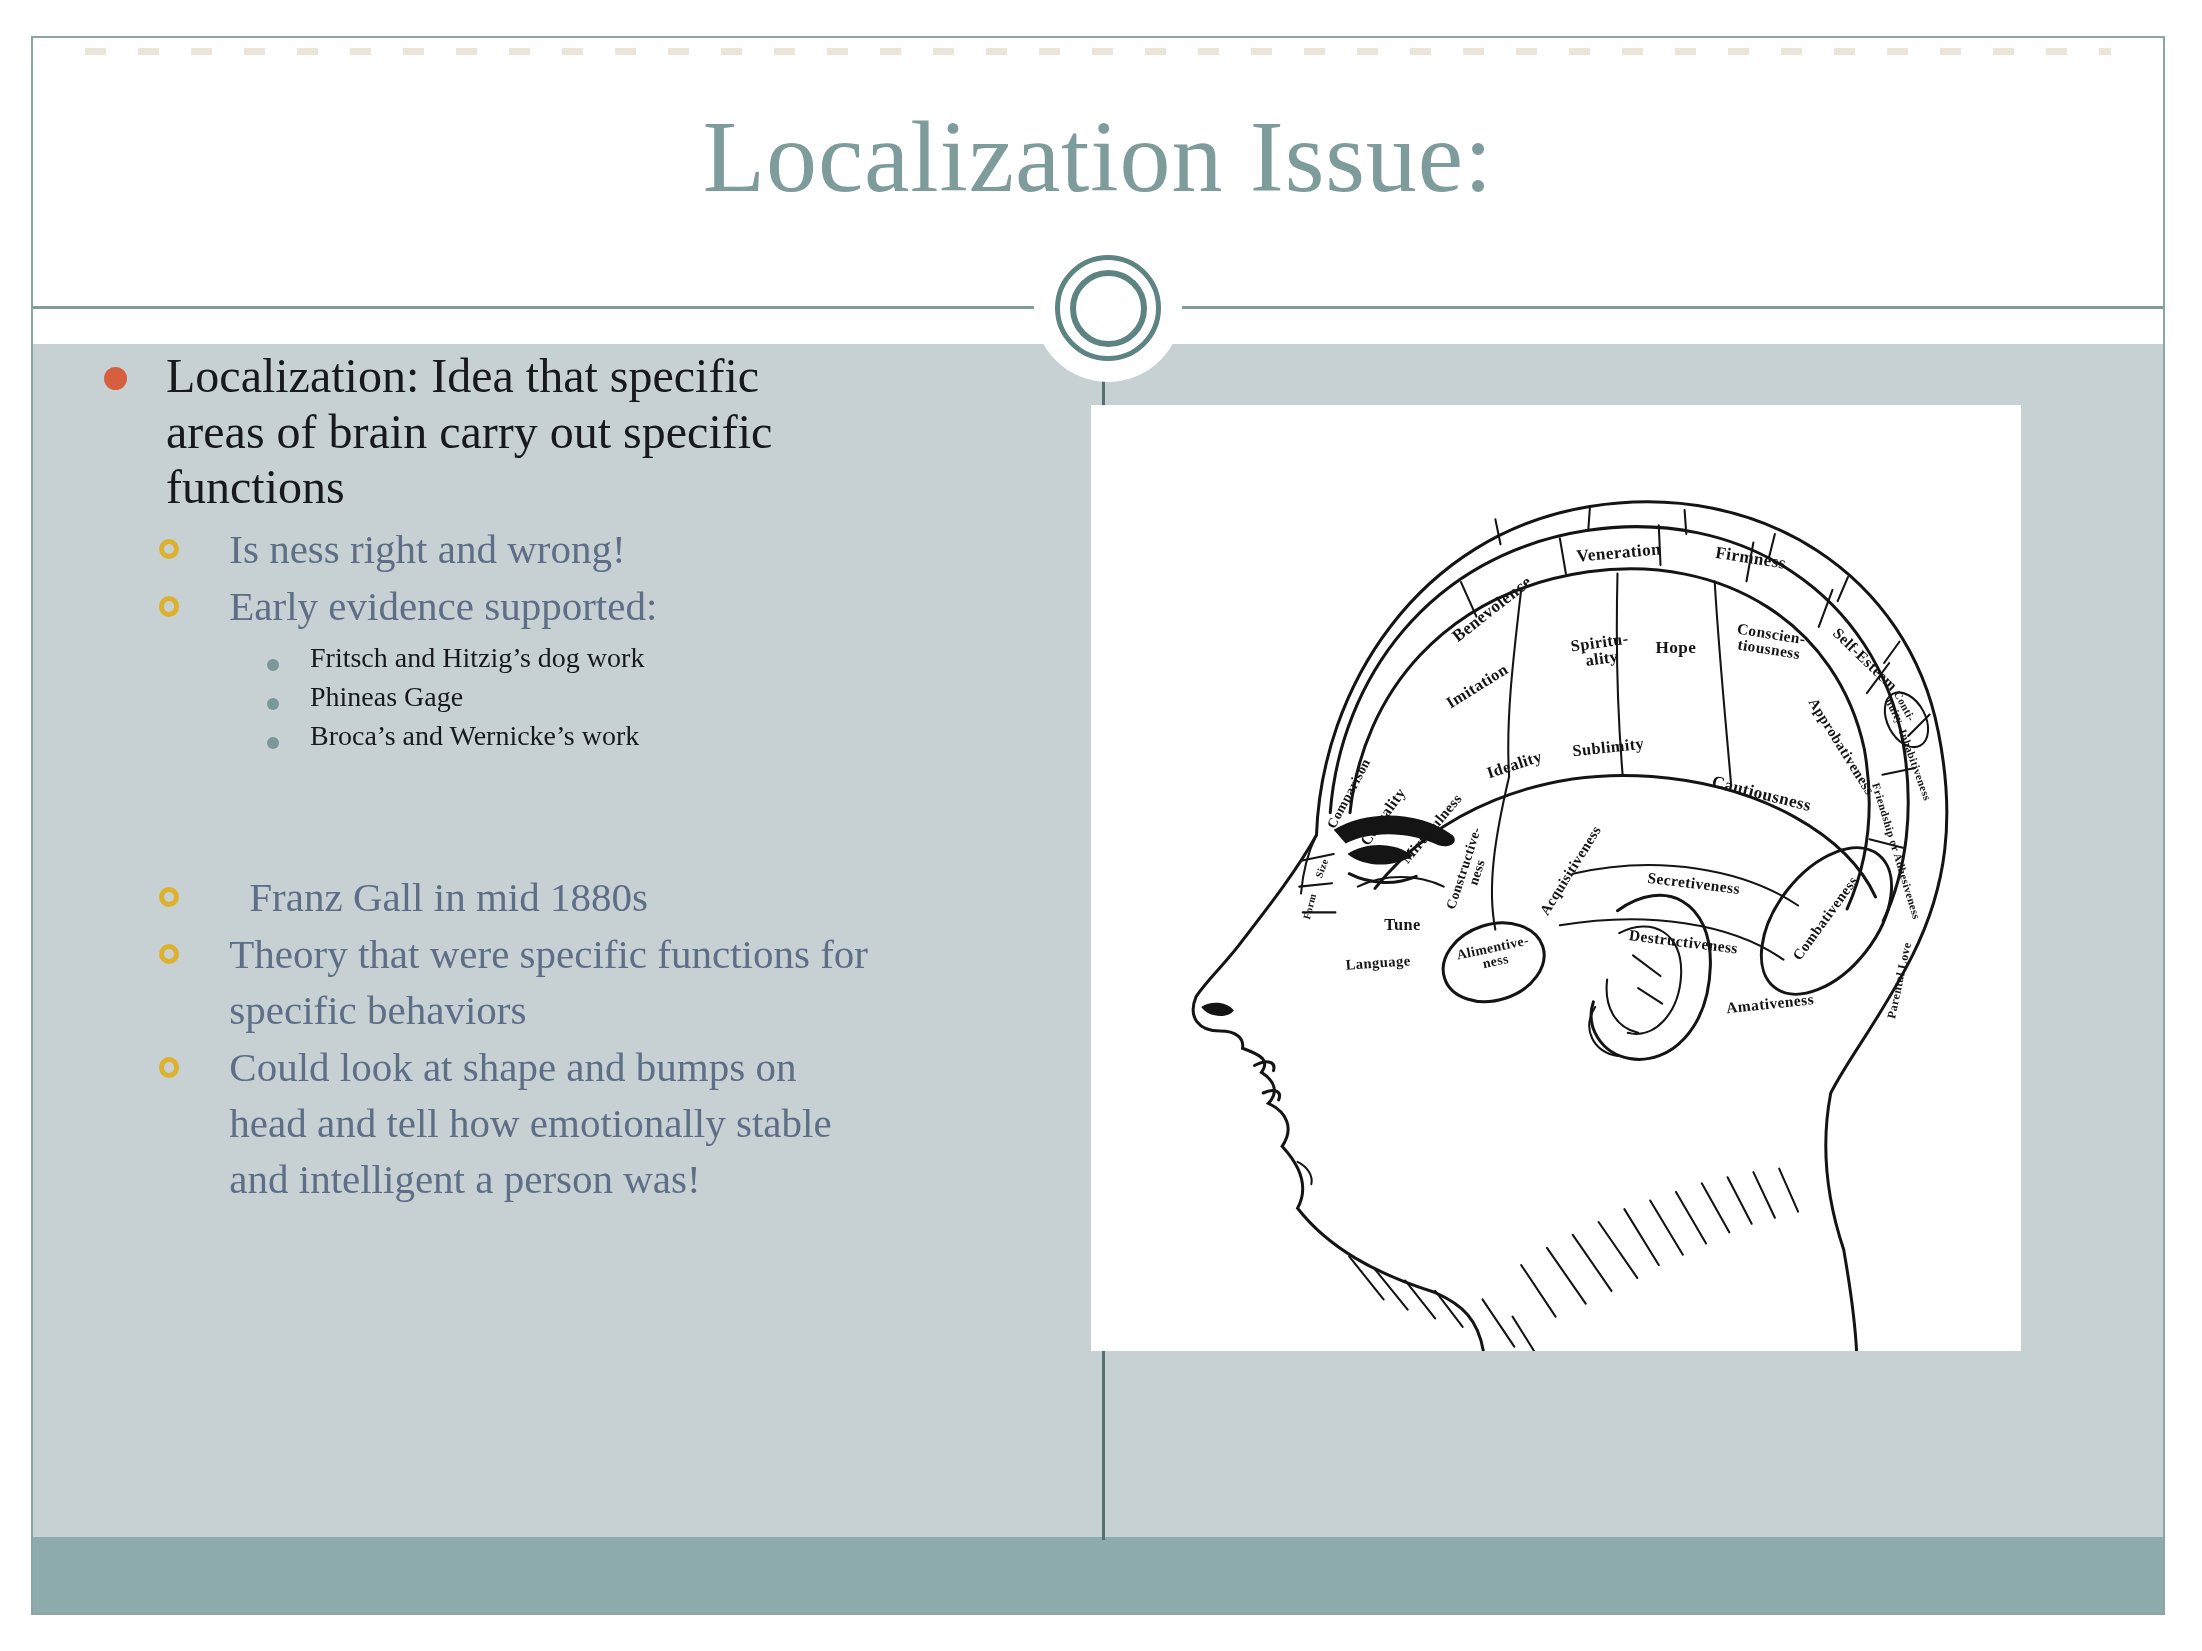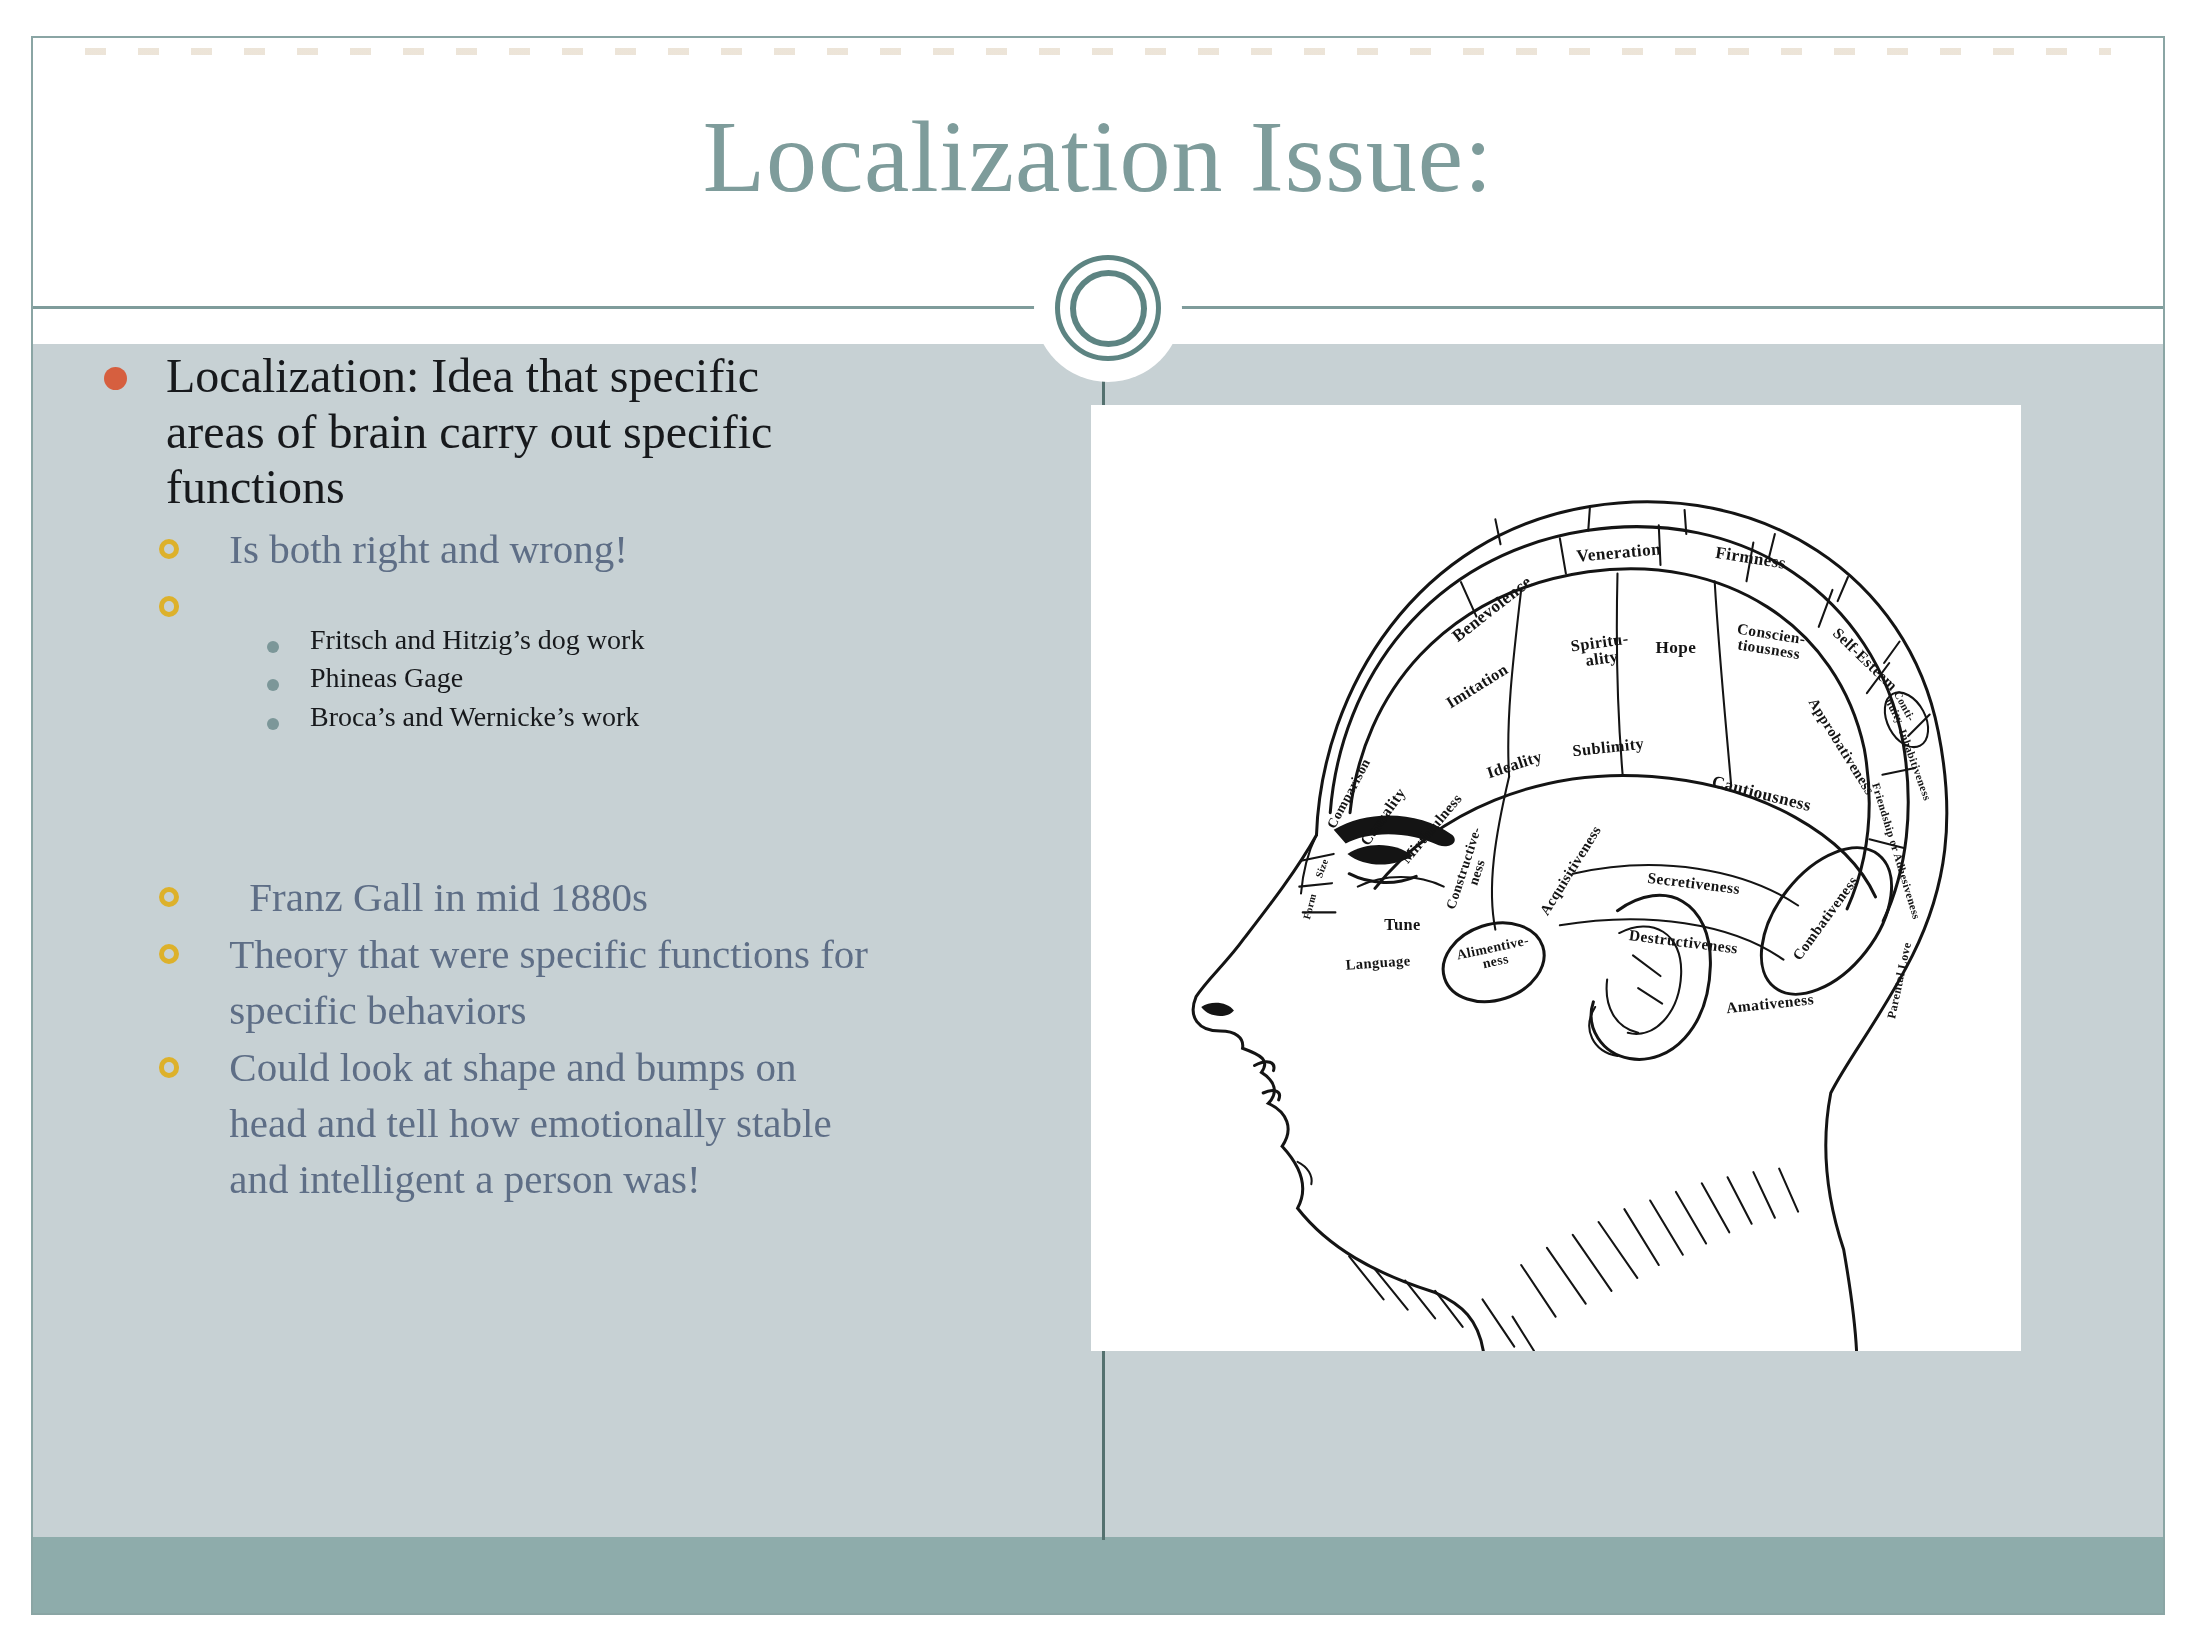--- a/index.html
+++ b/index.html
@@ -84,24 +84,25 @@
 
     <div class="section s1">
       <div class="row l1">
         <span class="b"></span>
         <div class="t">Localization: Idea that specific
 areas of brain carry out specific
 functions</div>
       </div>
       <div class="row l2 gap8">
         <span class="b"></span>
-        <div class="t">Is both right and wrong!</div>
+        <div class="t">Is ness right and wrong!</div>
       </div>
       <div class="row l2">
         <span class="b"></span>
+        <div class="t">Early evidence supported:</div>
       </div>
       <div class="row l3 gap6">
         <span class="b"></span>
         <div class="t">Fritsch and Hitzig’s dog work</div>
       </div>
       <div class="row l3">
         <span class="b"></span>
         <div class="t">Phineas Gage</div>
       </div>
       <div class="row l3">

